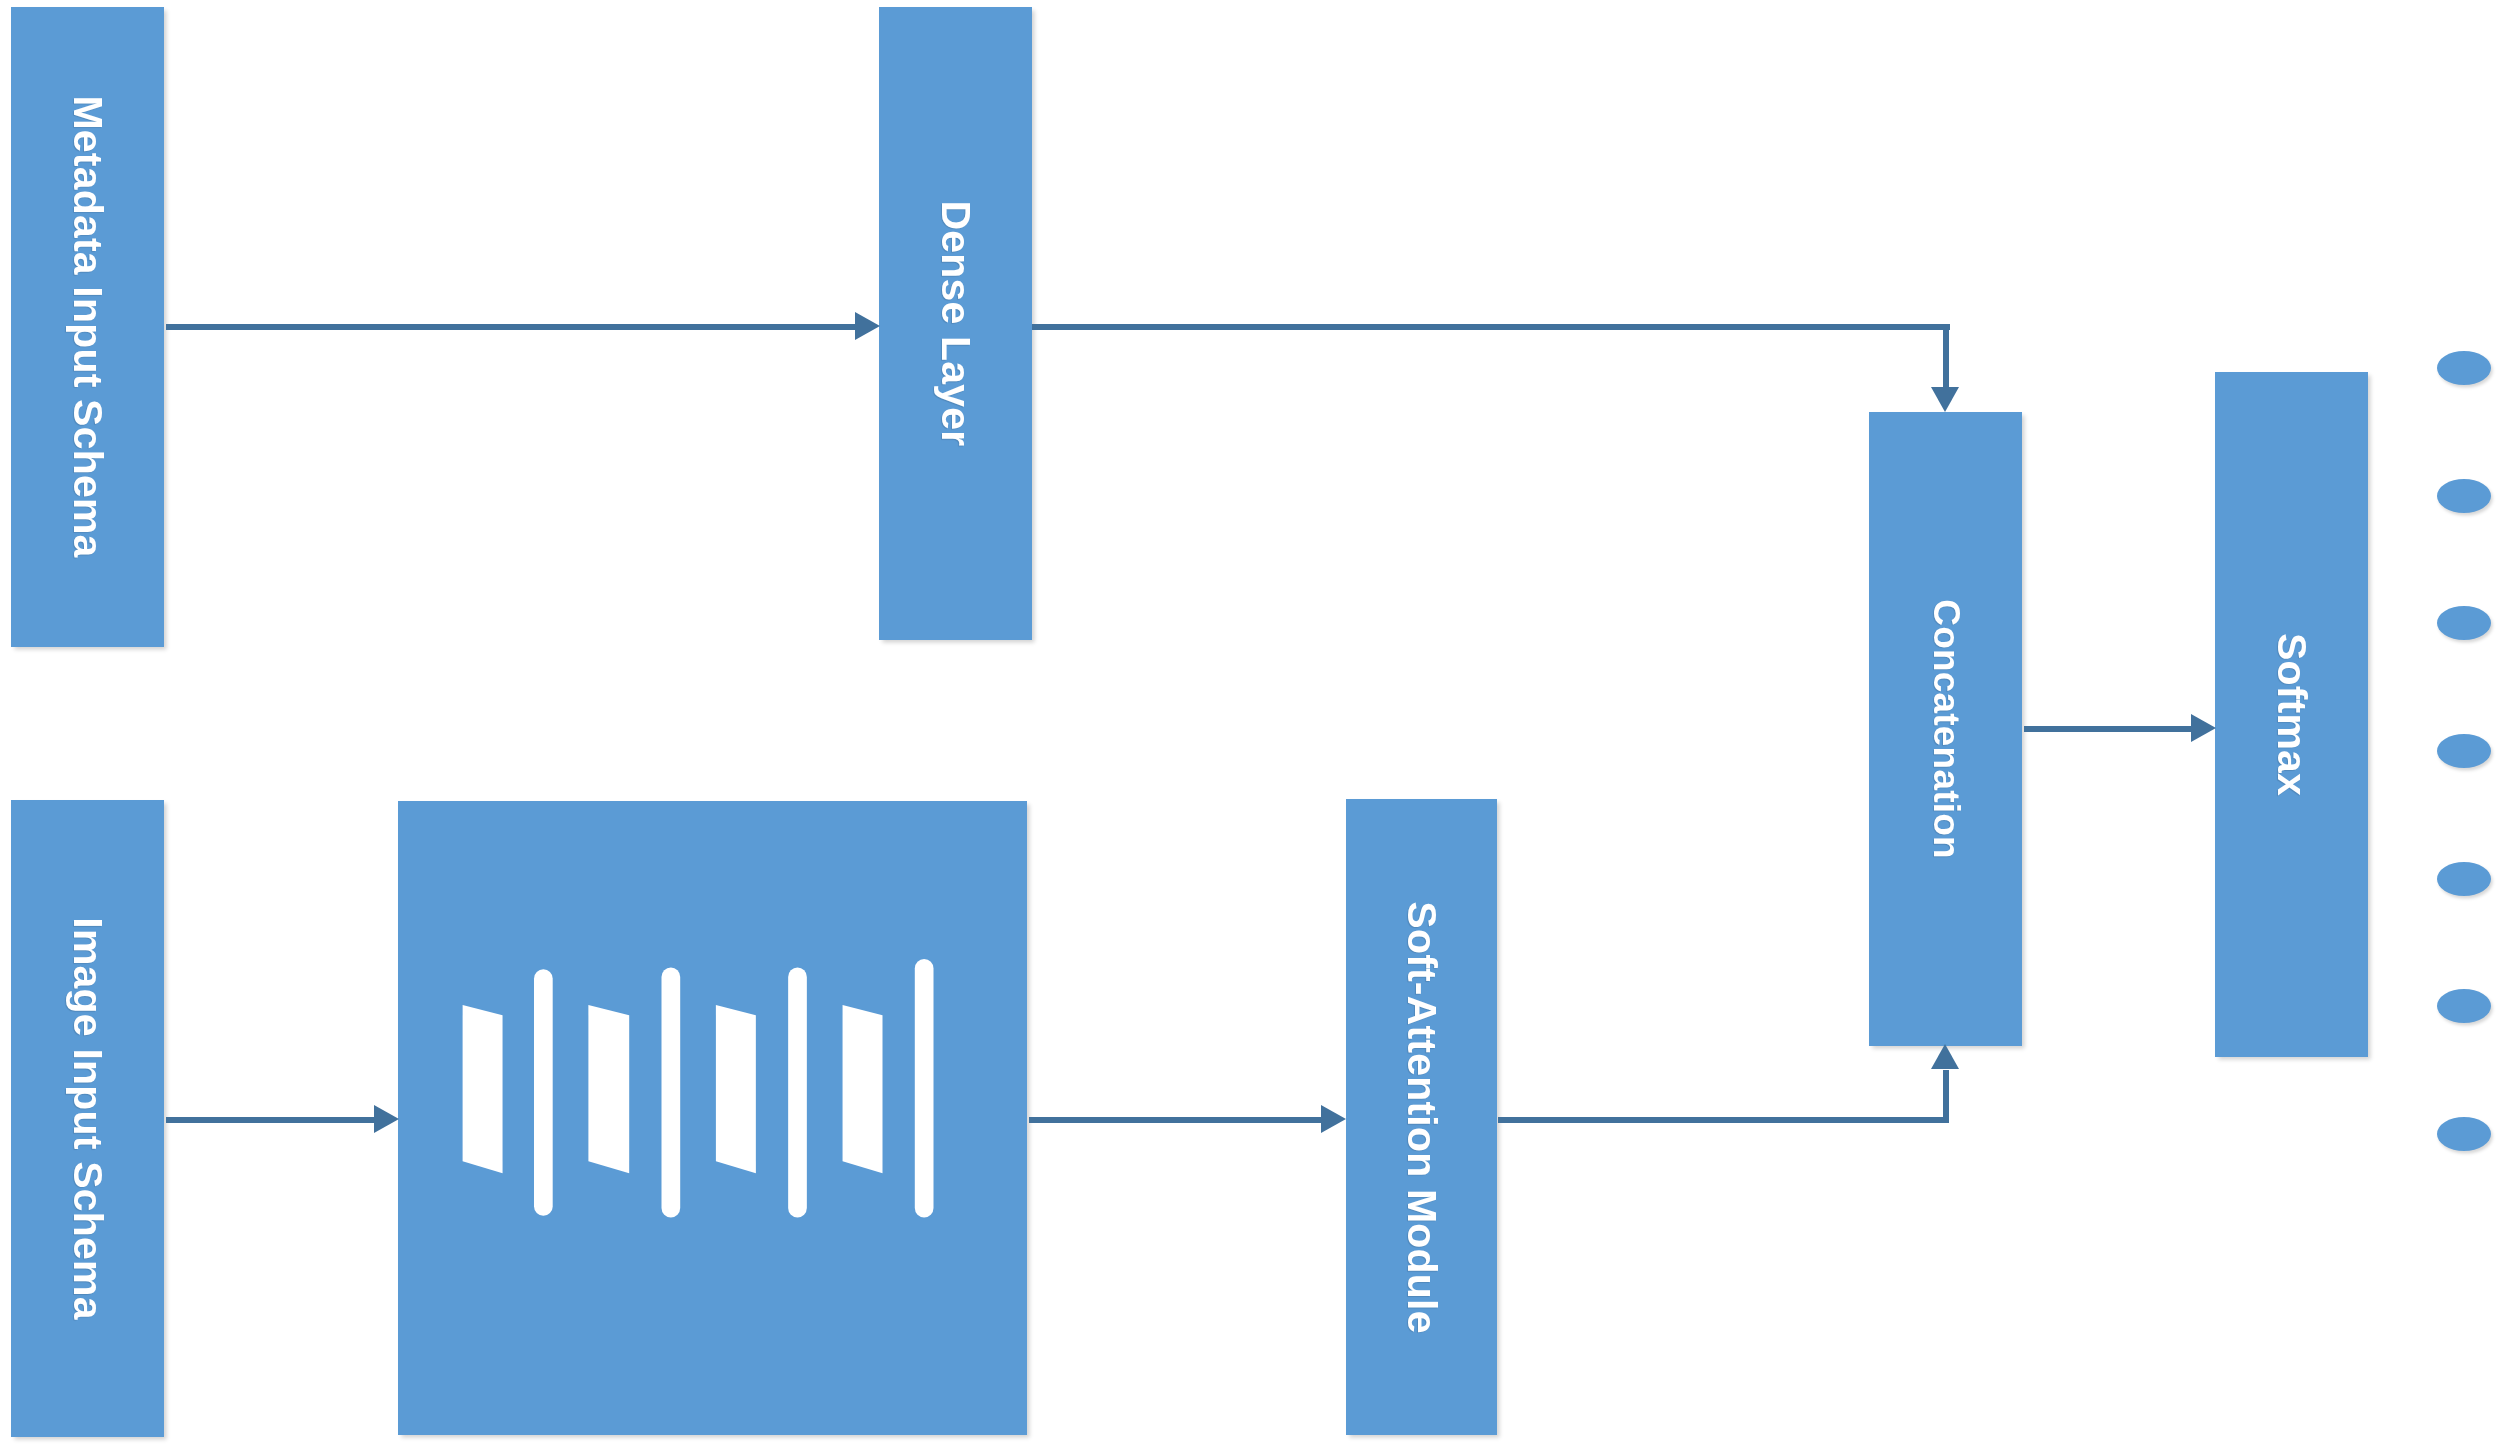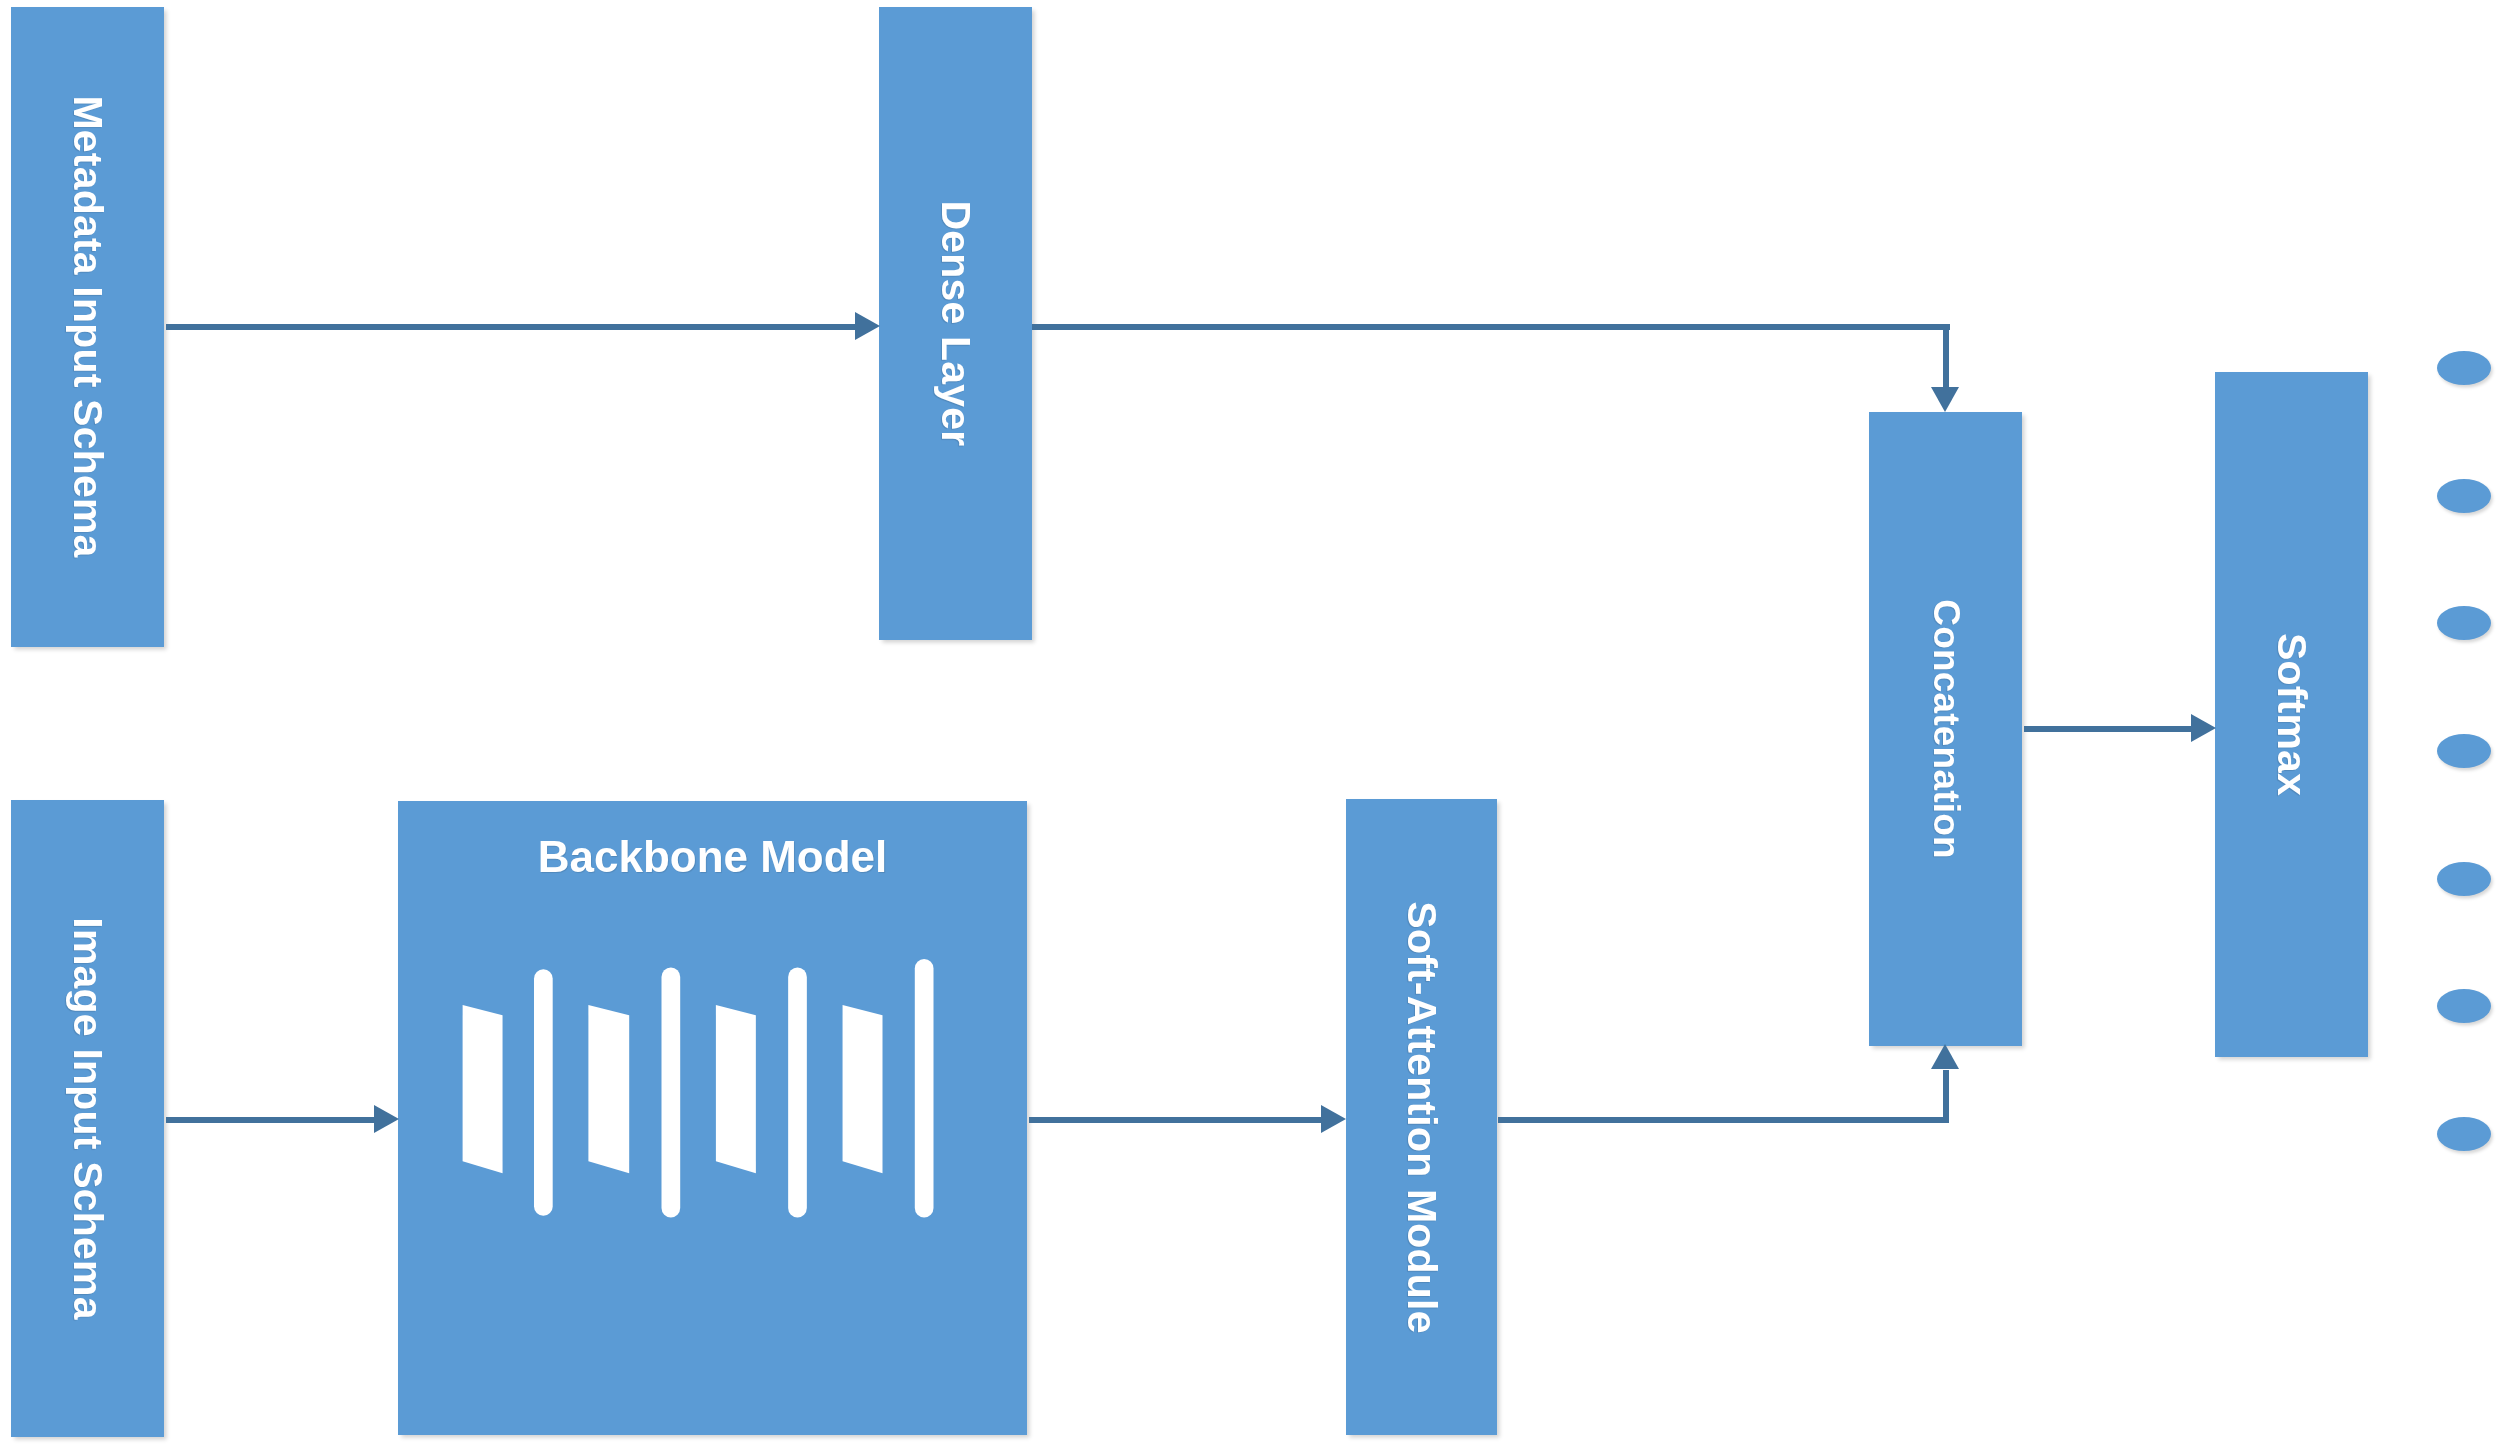--- a/index.html
+++ b/index.html
@@ -116,21 +116,20 @@
 
   <div class="node vertical" style="left:879px; top:6.8px; width:153px; height:633px;">
     <span class="node-label fs-48">Dense Layer</span>
   </div>
 
   <div class="node vertical" style="left:11px; top:800px; width:153px; height:637px;">
     <span class="node-label fs-48">Image Input Schema</span>
   </div>
 
   <div class="node backbone" style="left:398px; top:801px; width:629px; height:634px;">
-    <div class="backbone-title">Backbone Model</div>
 
     <svg class="cnn-glyph" viewBox="0 0 740 746" preserveAspectRatio="none">
 
       <polygon points="76,240 123,252 123,438 76,424" fill="#ffffff"></polygon>
 
       <rect x="160" y="198" width="22" height="290" rx="11" fill="#ffffff"></rect>
 
       <polygon points="224,240 272,252 272,438 224,424" fill="#ffffff"></polygon>
 
       <rect x="310" y="196" width="22" height="294" rx="11" fill="#ffffff"></rect>

